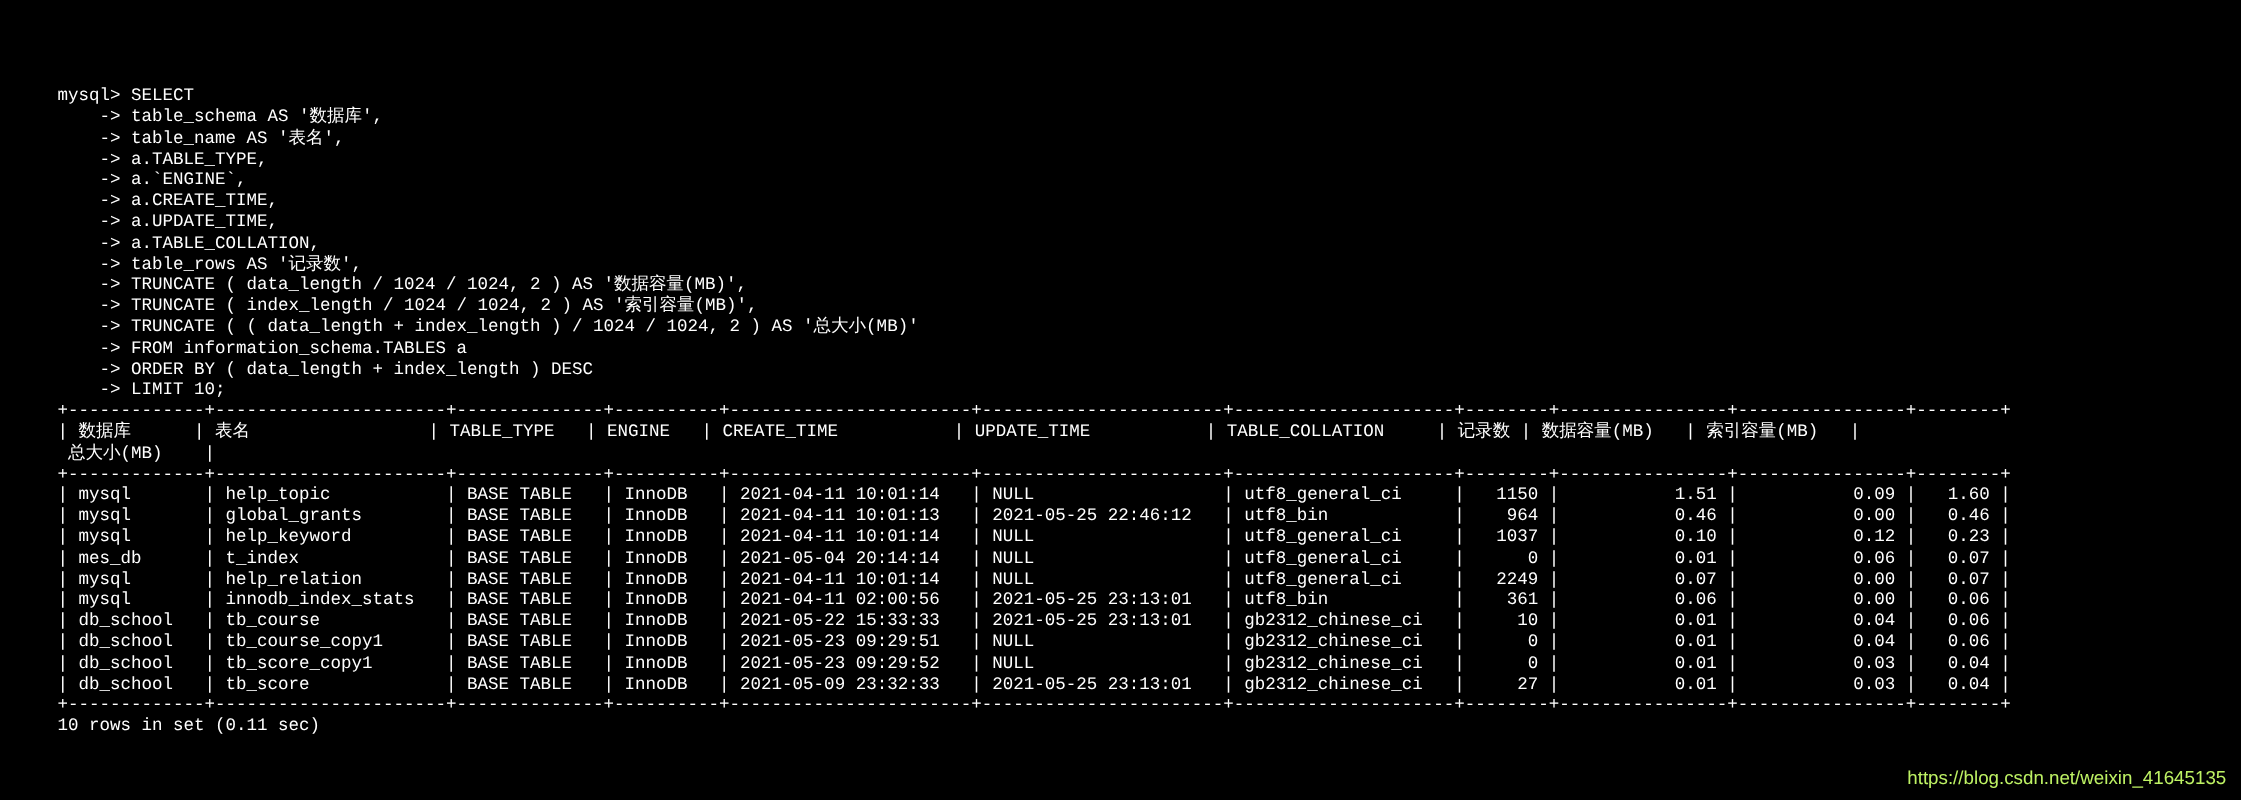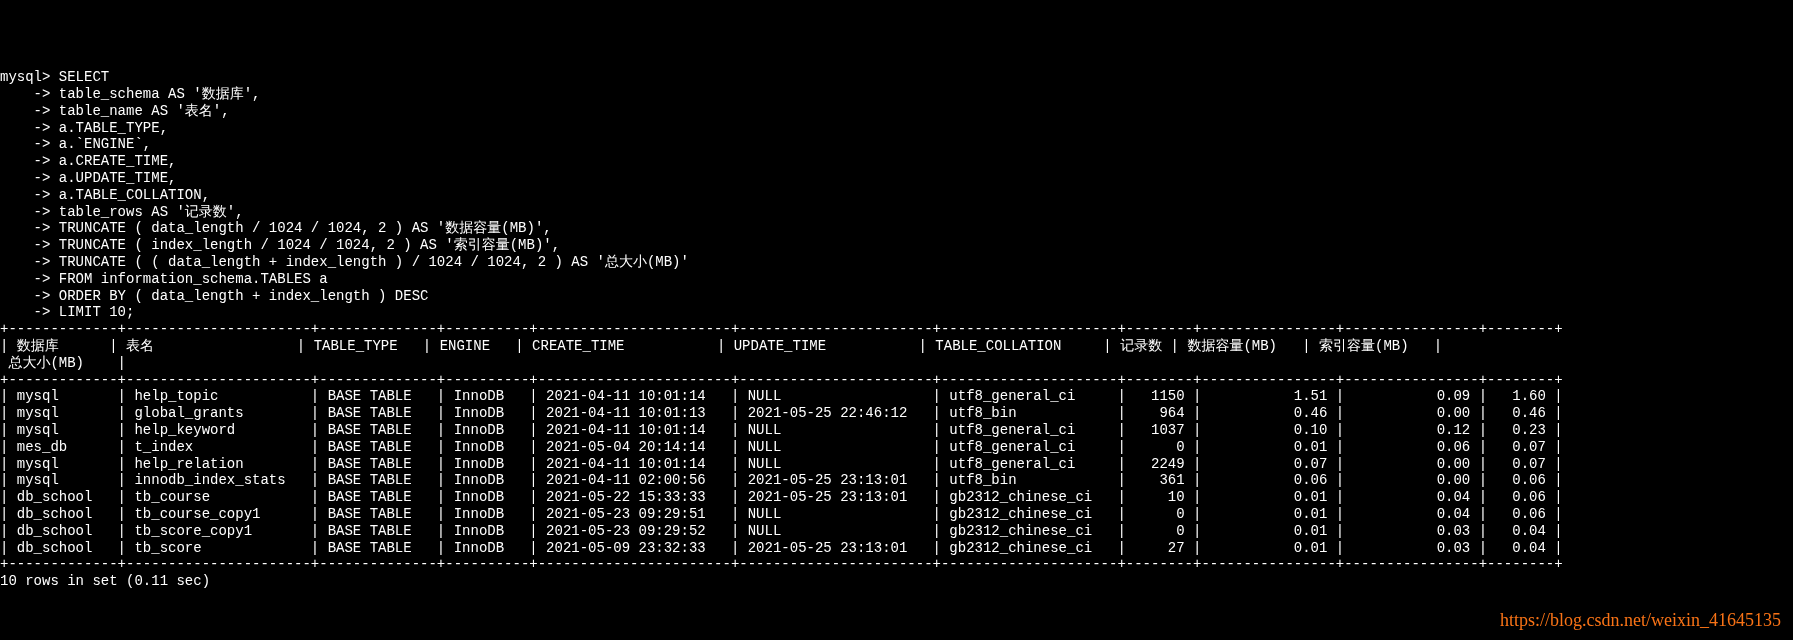--- a/index.html
+++ b/index.html
@@ -15,28 +15,29 @@
       line-height: 1.2;
       white-space: pre;
       padding: 2px 0;
       width: 1793px;
       height: 640px;
       overflow: hidden;
       position: relative;
     }
     .terminal {
       white-space: pre;
+      margin-left: 46px;
     }
     .watermark {
       position: absolute;
       bottom: 8px;
       right: 12px;
-      color: #f97316;
-      font-size: 18px;
-      font-family: Liberation Serif, serif;
+      color: #bef264;
+      font-size: 15px;
+      font-family: Liberation Sans, sans-serif;
     }
   </style>
 </head>
 <body>
 
 
 
 <div class="terminal" id="term">mysql&gt; SELECT
     -&gt; table_schema AS '数据库',
     -&gt; table_name AS '表名',

